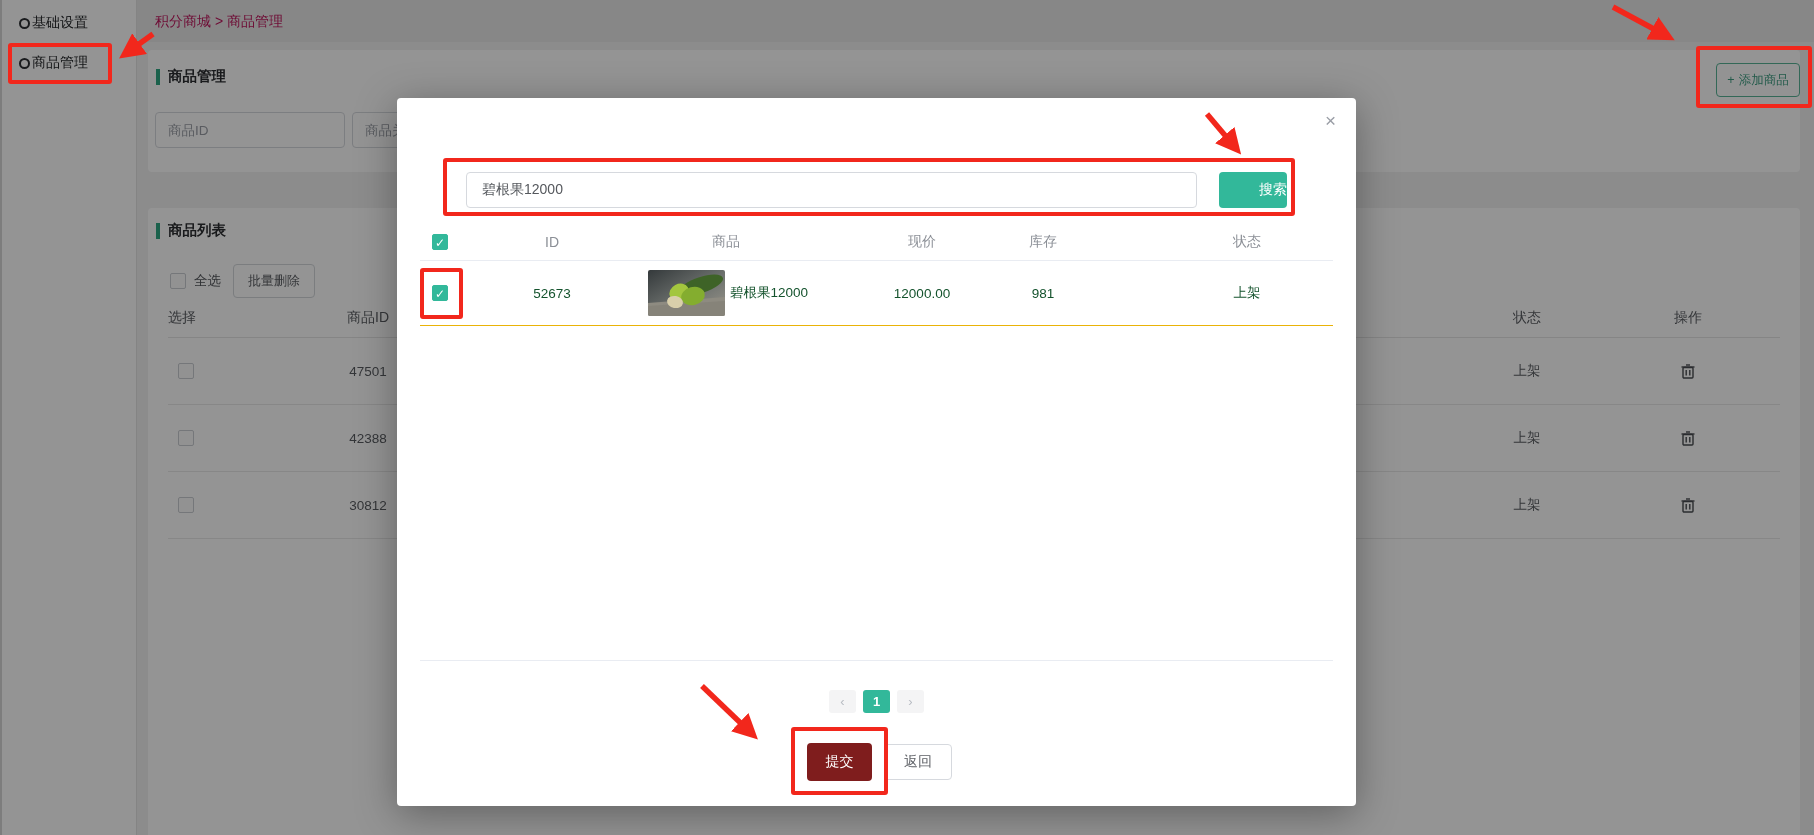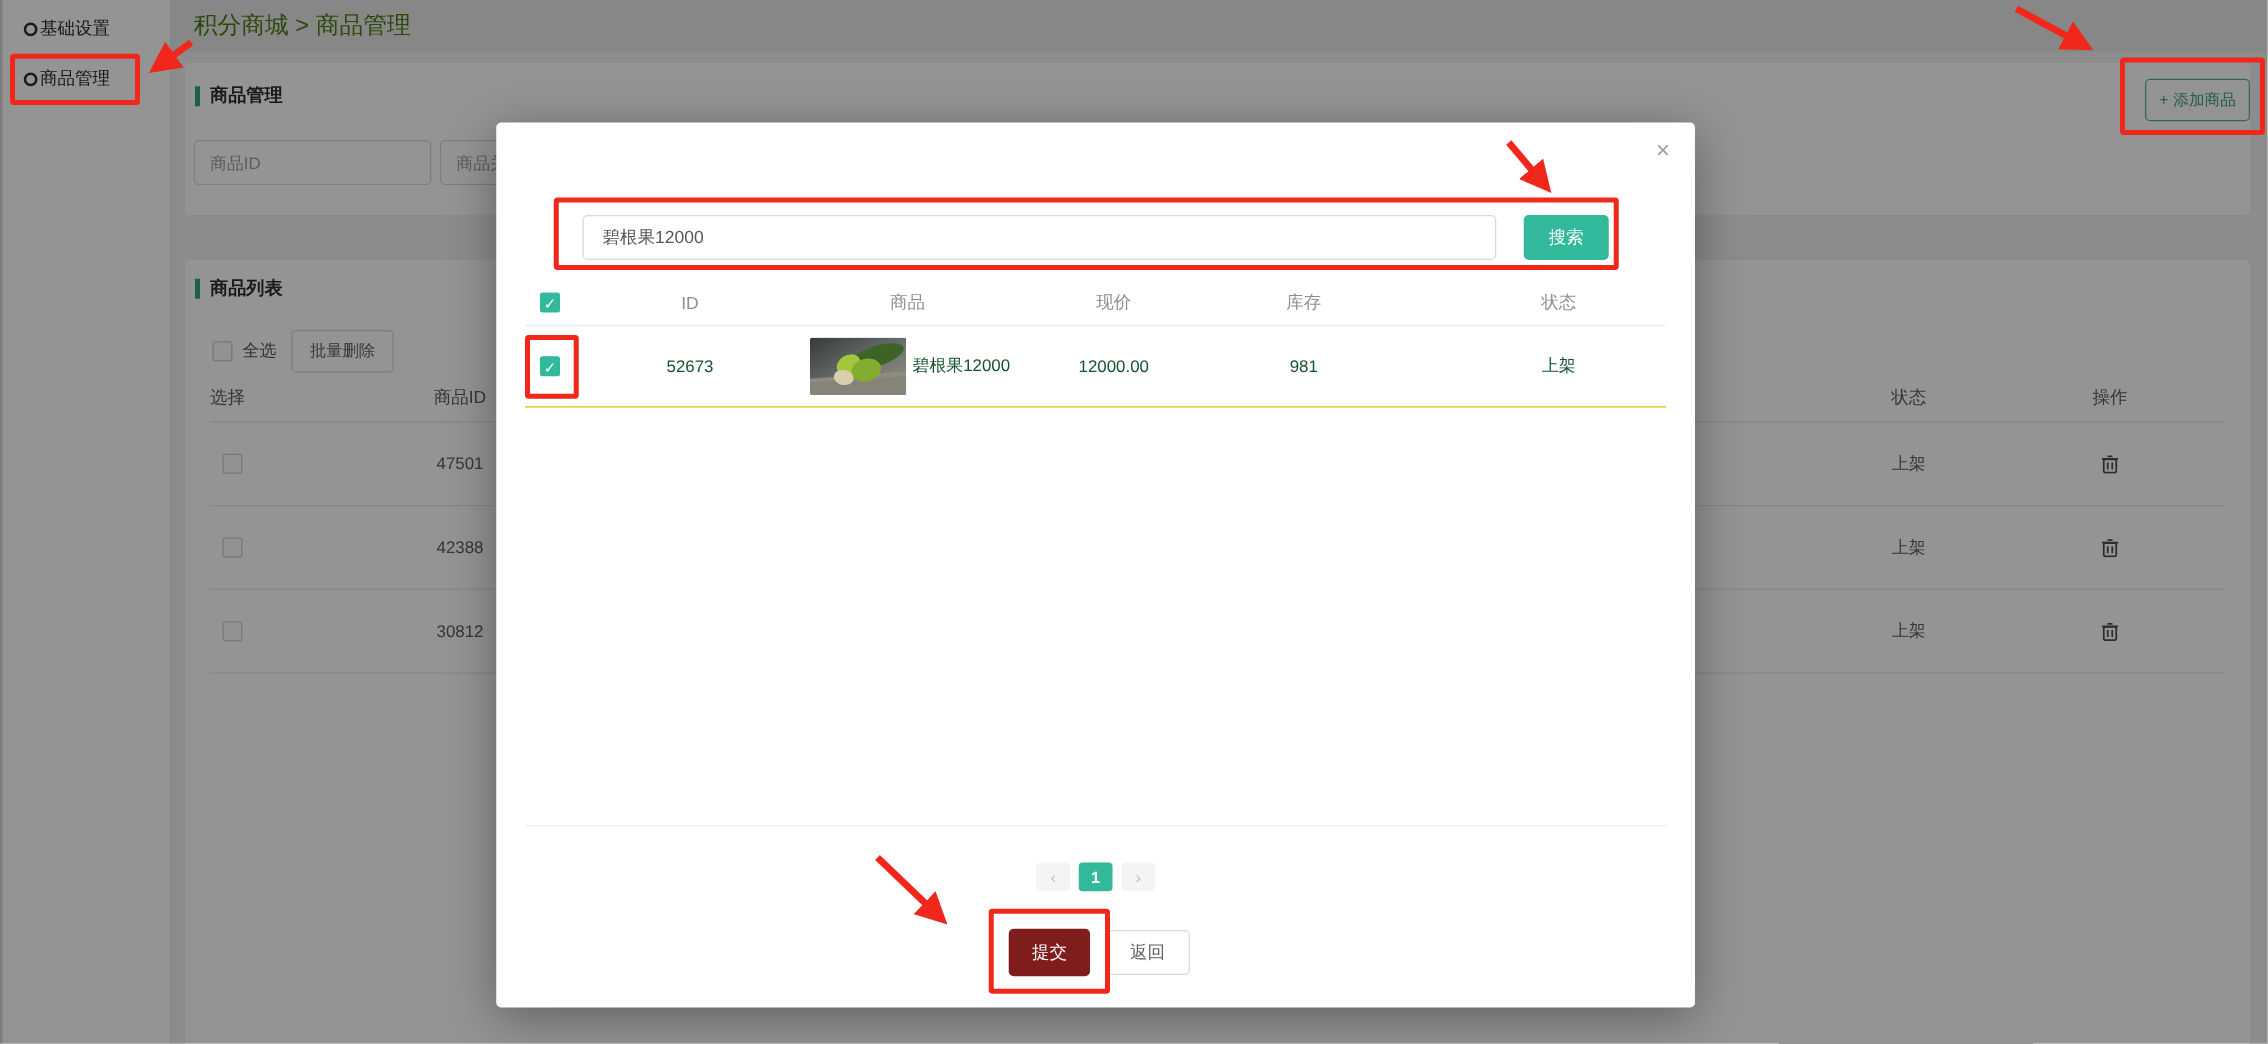--- a/index.html
+++ b/index.html
@@ -6,21 +6,21 @@
   html,body { width:1814px; height:835px; }
   body { font-family:"Liberation Sans","DejaVu Sans",sans-serif; background:#f0f0f0; position:relative; overflow:hidden; }
   .page { position:absolute; inset:0; width:1814px; height:835px; }
 
   
   .sidebar { position:absolute; left:0; top:0; width:137px; height:835px; background:#fff; border-right:1px solid #e3e3e3; box-shadow:inset 2px 0 0 #d7d7d7; z-index:1; }
   .side-item { display:flex; align-items:center; gap:2px; height:40px; padding-left:19px; font-size:14px; color:#26282b; cursor:pointer; }
   .ring { width:11px; height:11px; border:2px solid #2c2f33; border-radius:50%; flex:0 0 auto; }
 
   .topbar { position:absolute; left:137px; top:0; right:0; height:42px; background:#e9e9e9; z-index:1; }
-  .crumb { line-height:42px; padding-left:18px; font-size:19px; color:#4d7c0f; }
+  .crumb { line-height:42px; padding-left:18px; font-size:14px; color:#be185d; }
 
   .content { position:absolute; left:137px; top:42px; right:0; bottom:0; background:#f1f1f2; z-index:1; }
   .card { position:absolute; background:#fff; border-radius:4px; }
   .card1 { left:11px; top:8px; width:1652px; height:122px; }
   .card2 { left:11px; top:166px; width:1652px; height:661px; }
 
   .sec-title { display:flex; align-items:center; gap:8px; font-size:14.5px; font-weight:bold; color:#2b2d31; }
   .sec-bar { width:4px; height:16px; background:#2fa884; }
   .c1-title { position:absolute; left:8px; top:17px; }
   .c2-title { position:absolute; left:8px; top:13px; }
@@ -44,25 +44,25 @@
   .vmid { top:50%; transform:translateY(-50%); }
   .vmidc { top:50%; transform:translate(-50%,-50%); white-space:nowrap; }
   .trash { width:14px; height:16px; display:block; cursor:pointer; }
 
   
   .overlay { position:absolute; inset:0; background:rgba(0,0,0,0.42); z-index:10; }
   .modal { position:absolute; left:397px; top:98px; width:959px; height:708px; background:#fff; border-radius:4px; box-shadow:0 8px 40px rgba(0,0,0,.35); z-index:20; }
   .m-title { position:absolute; left:0; right:0; top:24px; text-align:center; font-size:16px; color:#2f3237; }
   .m-close { position:absolute; right:20px; top:13px; font-size:19px; color:#9a9ea6; cursor:pointer; line-height:1; }
   .m-search-input { position:absolute; left:69px; top:74px; width:731px; height:36px; border:1px solid #d6d9de; border-radius:4px; padding:0 15px; font-size:14px; color:#55585d; }
-  .m-search-btn { position:absolute; left:822px; top:74px; width:68px; height:36px; background:#32b89a; color:#fff; border:none; border-radius:4px; font-size:14px; cursor:pointer; }
+  .m-search-btn { position:absolute; left:822px; top:74px; width:68px; height:36px; background:#32b89a; color:#fff; border:none; border-radius:4px; font-size:14px; cursor:pointer;text-align:right; }
 
   .m-thead { position:absolute; left:23px; right:23px; top:126px; height:37px; border-bottom:1px solid #e9ecf2; font-size:14px; color:#8b8f96; }
   .m-row { position:absolute; left:23px; right:23px; top:163px; height:65px; border-bottom:1px solid #eab308; font-size:13.5px; color:#14532d; }
-  .col-id { left:132px; } .col-prod { left:306px; } .col-price { left:471px; } .col-stock { left:623px; } .col-status { left:827px; }
+  .col-id { left:132px; } .col-prod { left:306px; } .col-price { left:502px; } .col-stock { left:623px; } .col-status { left:827px; }
   .m-img { position:absolute; left:228px; top:9px; width:77px; height:46px; border-radius:2px; overflow:hidden; }
   .m-name { position:absolute; left:310px; }
 
   .m-divider { position:absolute; left:23px; right:23px; top:562px; border-top:1px solid #e9ecf2; }
   .pager { position:absolute; left:0; right:0; top:592px; display:flex; justify-content:center; gap:7px; }
   .pg { width:27px; height:23px; border-radius:3px; background:#f4f4f5; color:#b8bcc3; font-size:13px; display:flex; align-items:center; justify-content:center; cursor:pointer; }
   .pg.active { background:#32b89a; color:#fff; font-weight:bold; }
   .m-submit { position:absolute; left:410px; top:645px; width:65px; height:38px; background:#7f1d1d; color:#fff; border:none; border-radius:4px; font-size:14px; cursor:pointer; }
   .m-back { position:absolute; left:487px; top:646px; width:68px; height:36px; background:#fff; color:#5c5f64; border:1px solid #d6d9de; border-radius:4px; font-size:14px; cursor:pointer; }
 

